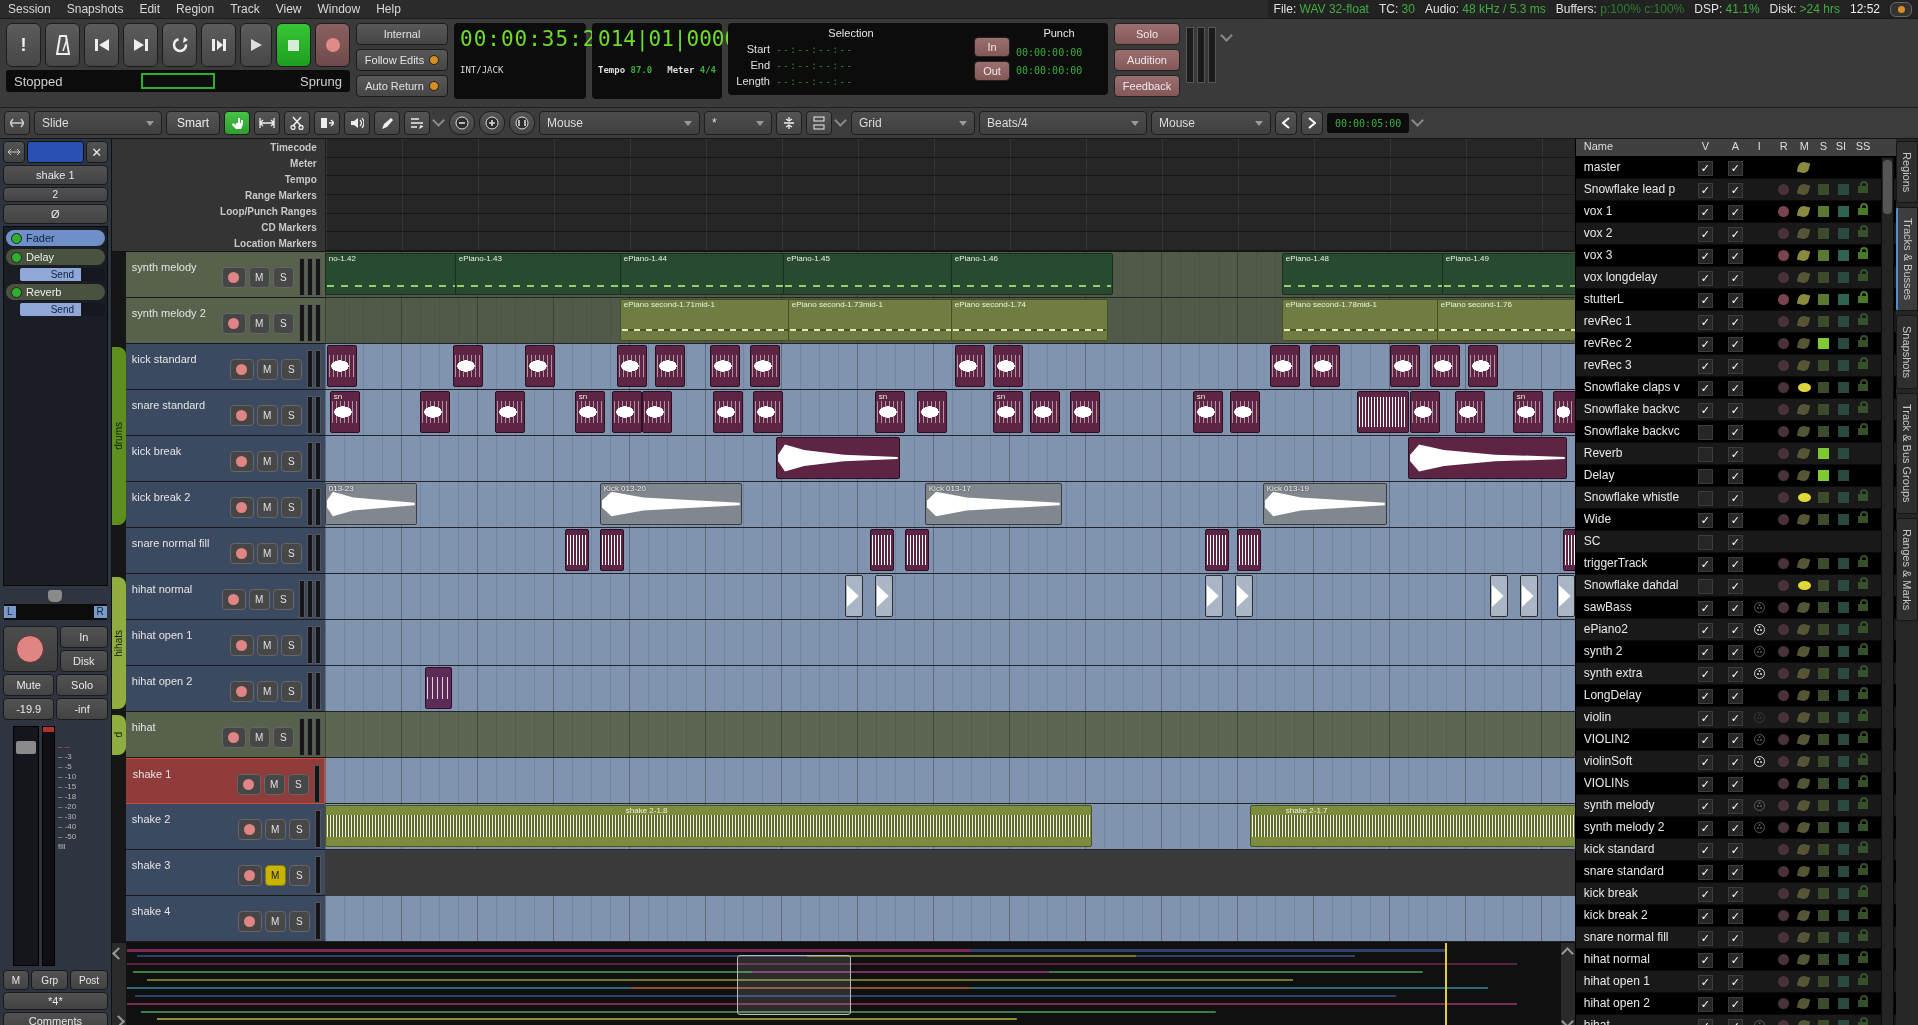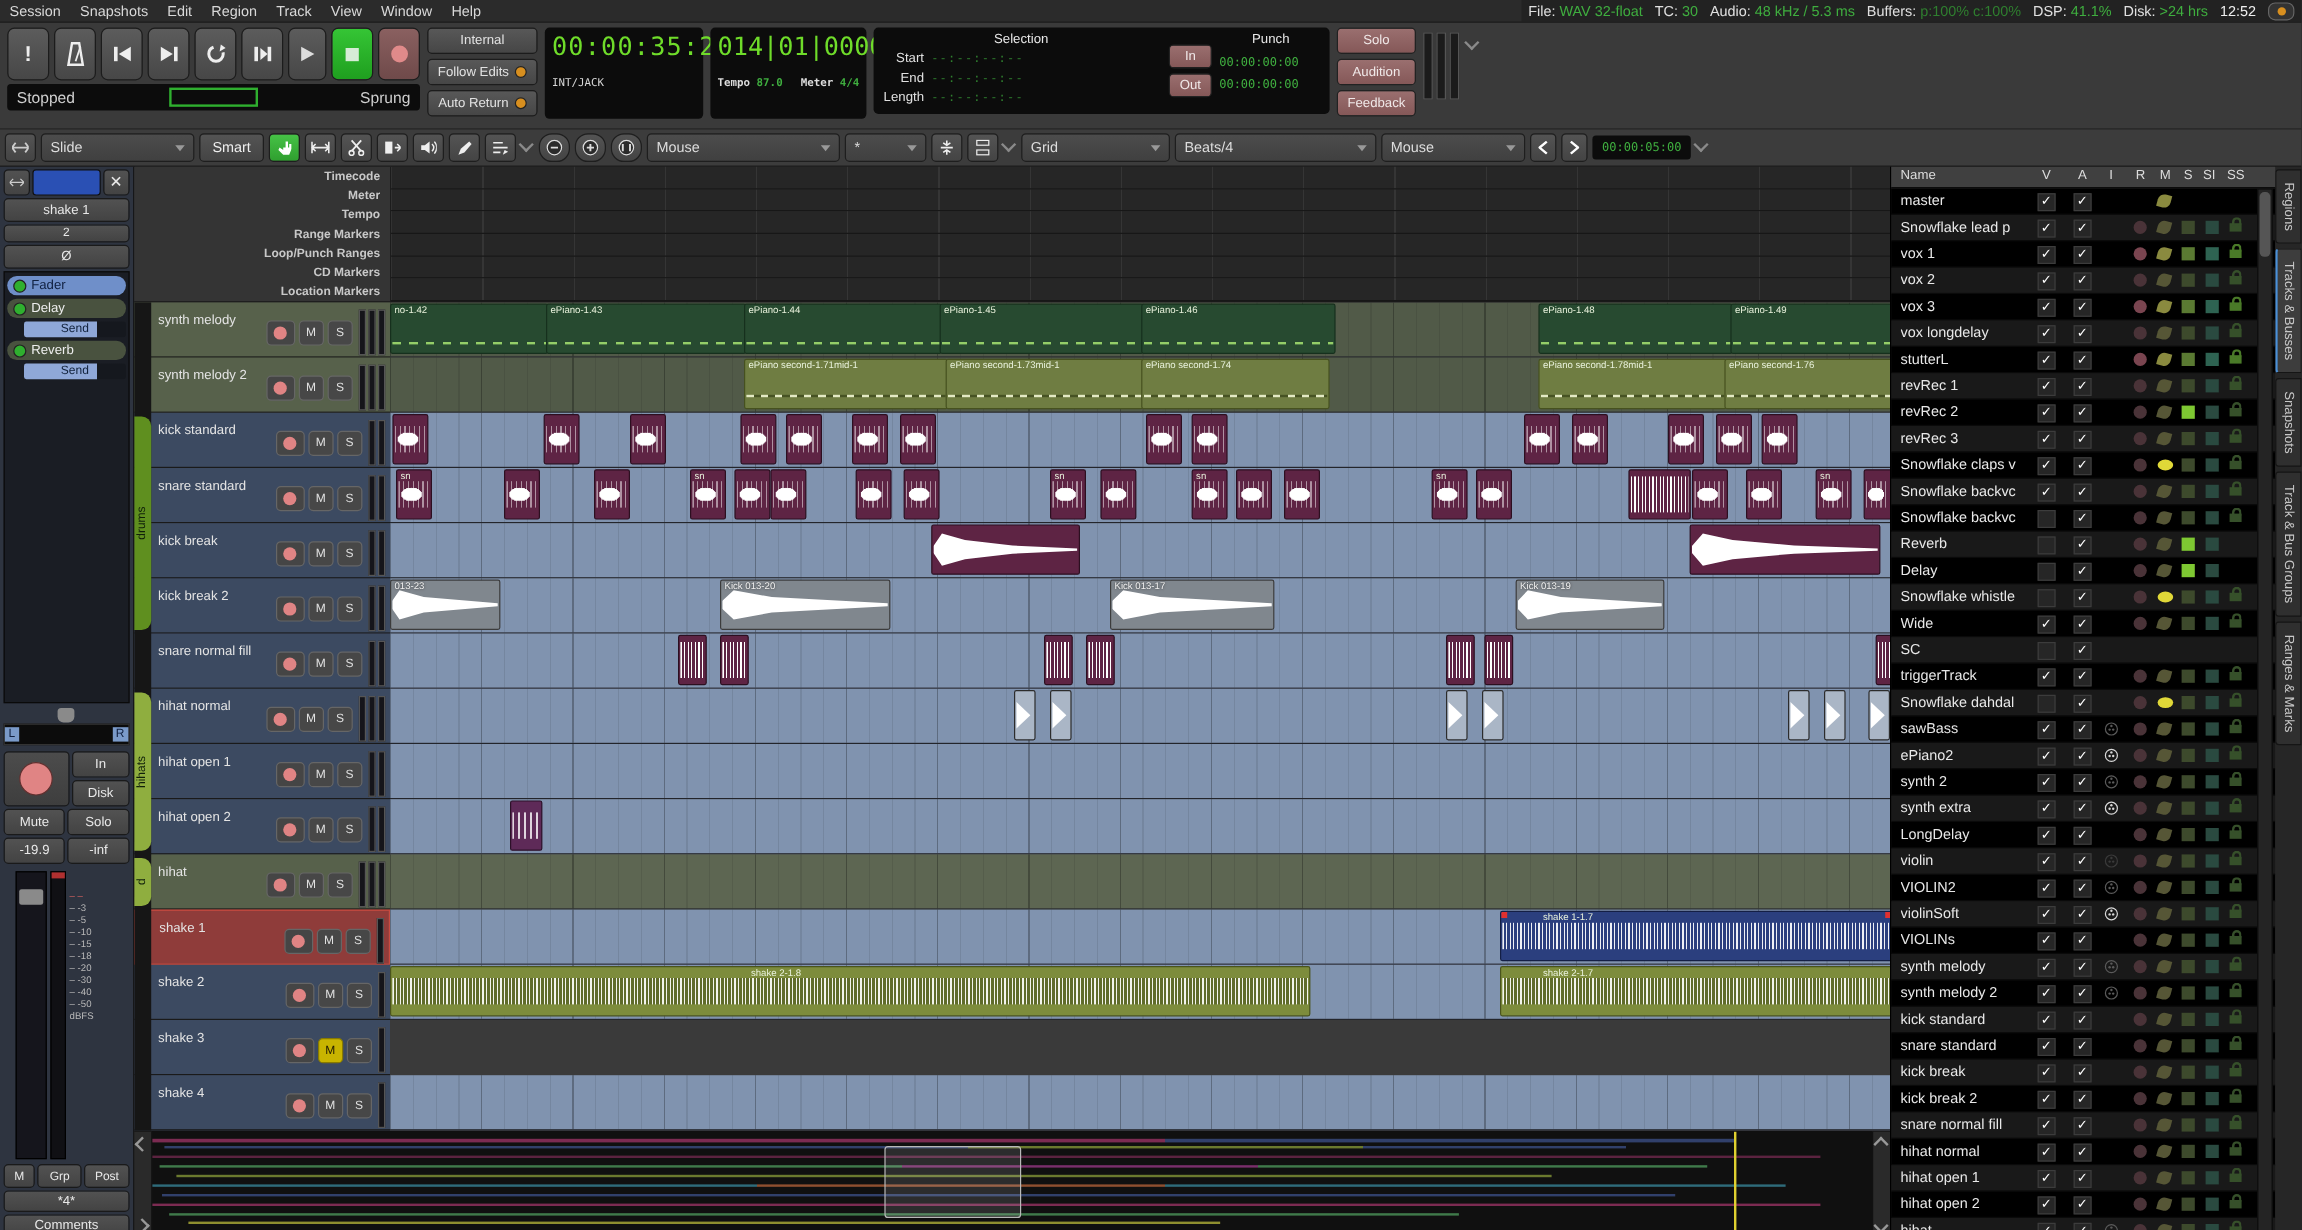--- a/index.html
+++ b/index.html
@@ -540,21 +540,21 @@
           <span class="red">‒ ‒</span>
           <span>‒ -3</span>
           <span>‒ -5</span>
           <span>‒ -10</span>
           <span>‒ -15</span>
           <span>‒ -18</span>
           <span>‒ -20</span>
           <span>‒ -30</span>
           <span>‒ -40</span>
           <span>‒ -50</span>
-          <span>dBFS</span>
+          <span>fill</span>
         </div>
     </div>
     <div class="srow" id="mgp">
       <div class="sbtn" style="width:24px">M</div>
       <div class="sbtn" style="flex:1">Grp</div>
       <div class="sbtn" style="flex:1">Post</div>
     </div>
     <div class="sbtn fullw" id="grpbtn">*4*</div>
     <div class="sbtn fullw" id="combtn">Comments</div>
   </div>
@@ -1041,24 +1041,20 @@
             </div>
           </div>
           <div class="lane lane-slate" style="top: 368px; height: 46px;"></div>
           <div class="lane lane-slate" style="top: 414px; height: 46px;">
             <div class="region pu" style="left: 100px; width: 25px;">
               <div class="wf"></div>
             </div>
           </div>
           <div class="lane lane-olive2" style="top: 460px; height: 46px;"></div>
           <div class="lane lane-slate" style="top: 506px; height: 46px;">
-            <div class="region nv" style="left: 925px; width: 325px;">
-              <div class="wf"></div>
-              <span class="rlab" style="left: 35px;">shake 1-1.7</span>
-            </div>
           </div>
           <div class="lane lane-slate" style="top: 552px; height: 46px;">
             <div class="region yg" style="left: 0px; width: 765px;">
               <div class="wf"></div>
               <span class="rlab" style="left: 300px;">shake 2-1.8</span>
             </div>
             <div class="region yg" style="left: 925px; width: 325px;">
               <div class="wf"></div>
               <span class="rlab" style="left: 35px;">shake 2-1.7</span>
             </div>

